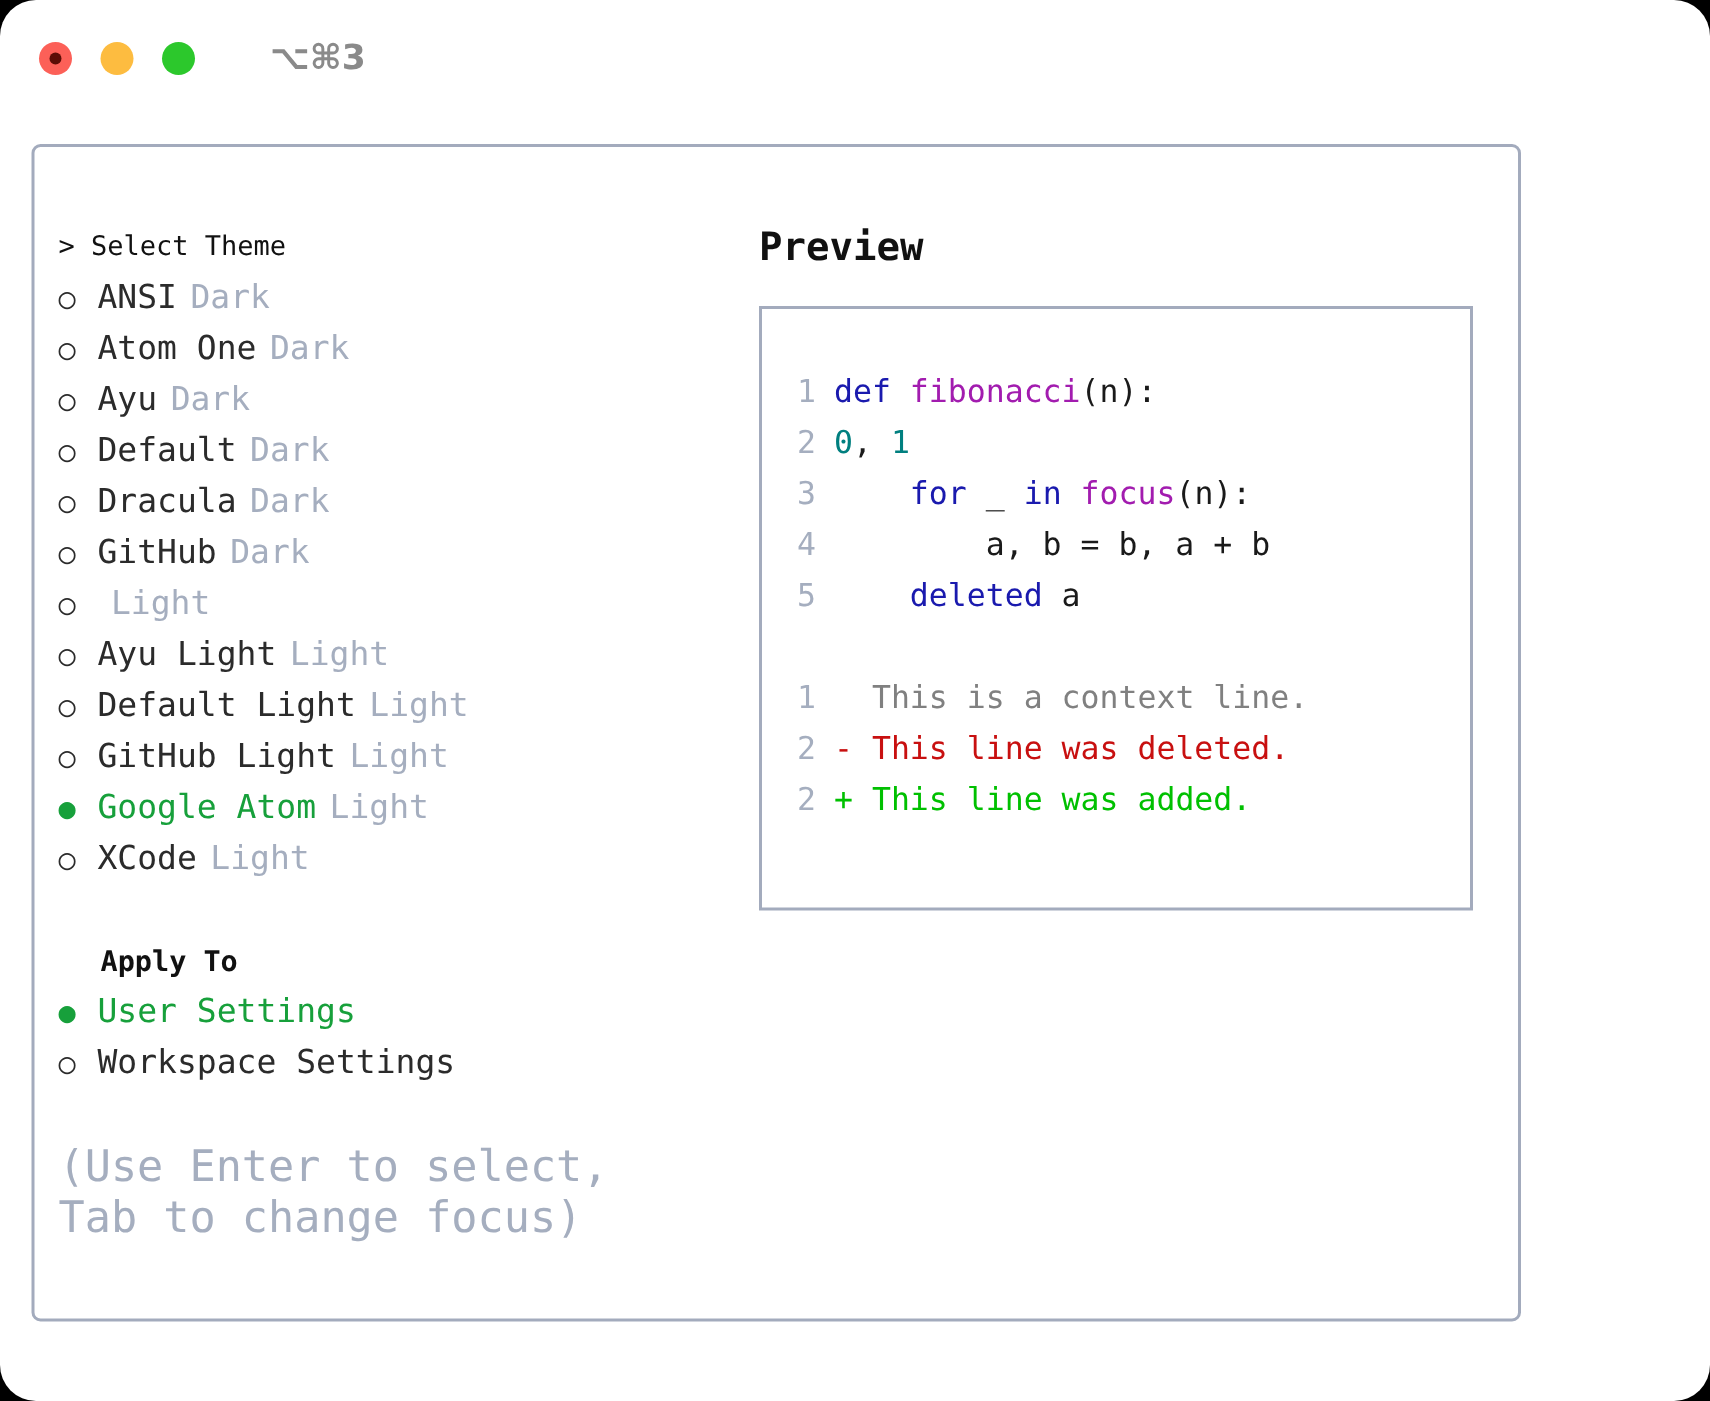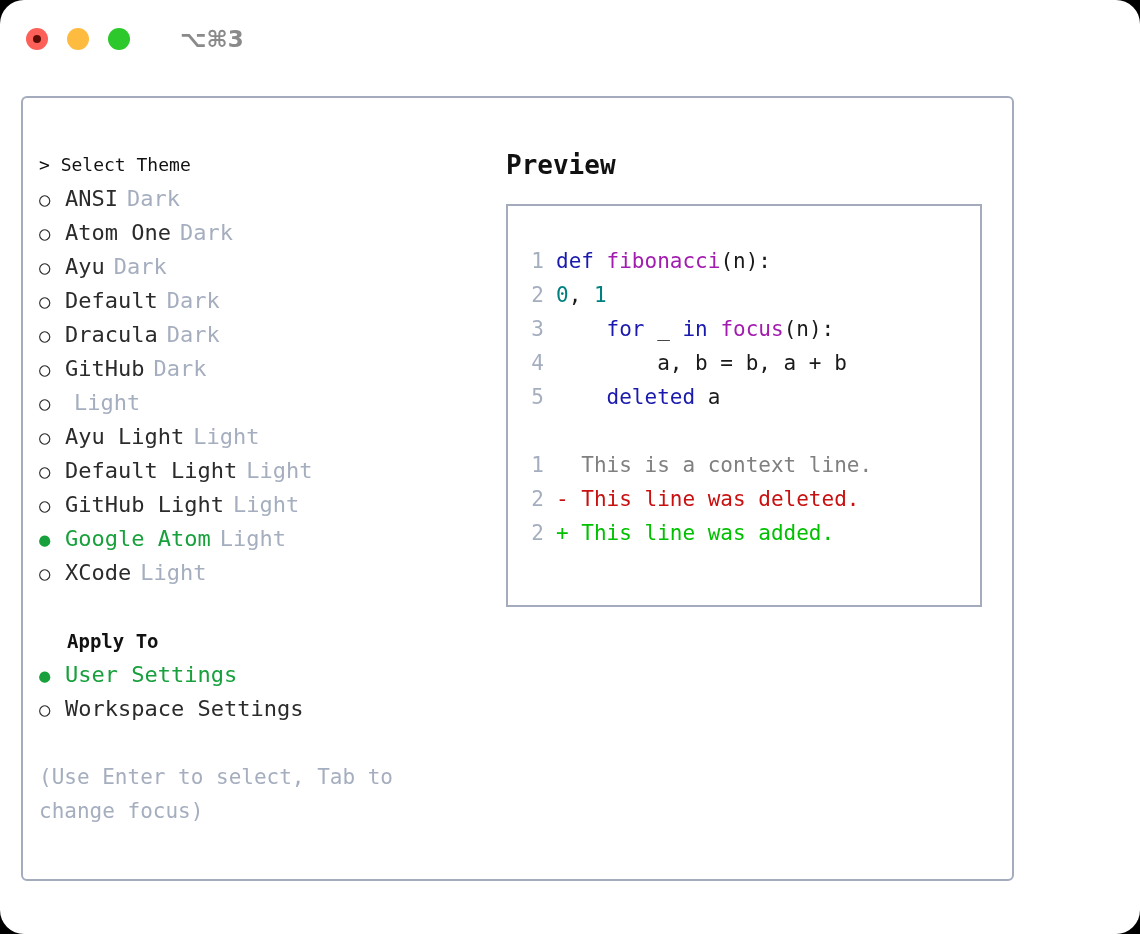--- a/index.html
+++ b/index.html
@@ -124,21 +124,21 @@
     font-size: 19px;
     font-weight: bold;
     color: #111111;
     line-height: 34px;
     padding-left: 28px;
     white-space: pre;
   }
   .spacer { height: 34px; }
   .hint {
     margin-top: 34px;
-    font-size: 21px;
+    font-size: 29px;
     line-height: 34px;
     color: #a5aebf;
     width: 410px;
   }
 
   
   .right-col {
     flex: 1;
     padding-left: 13px;
   }

